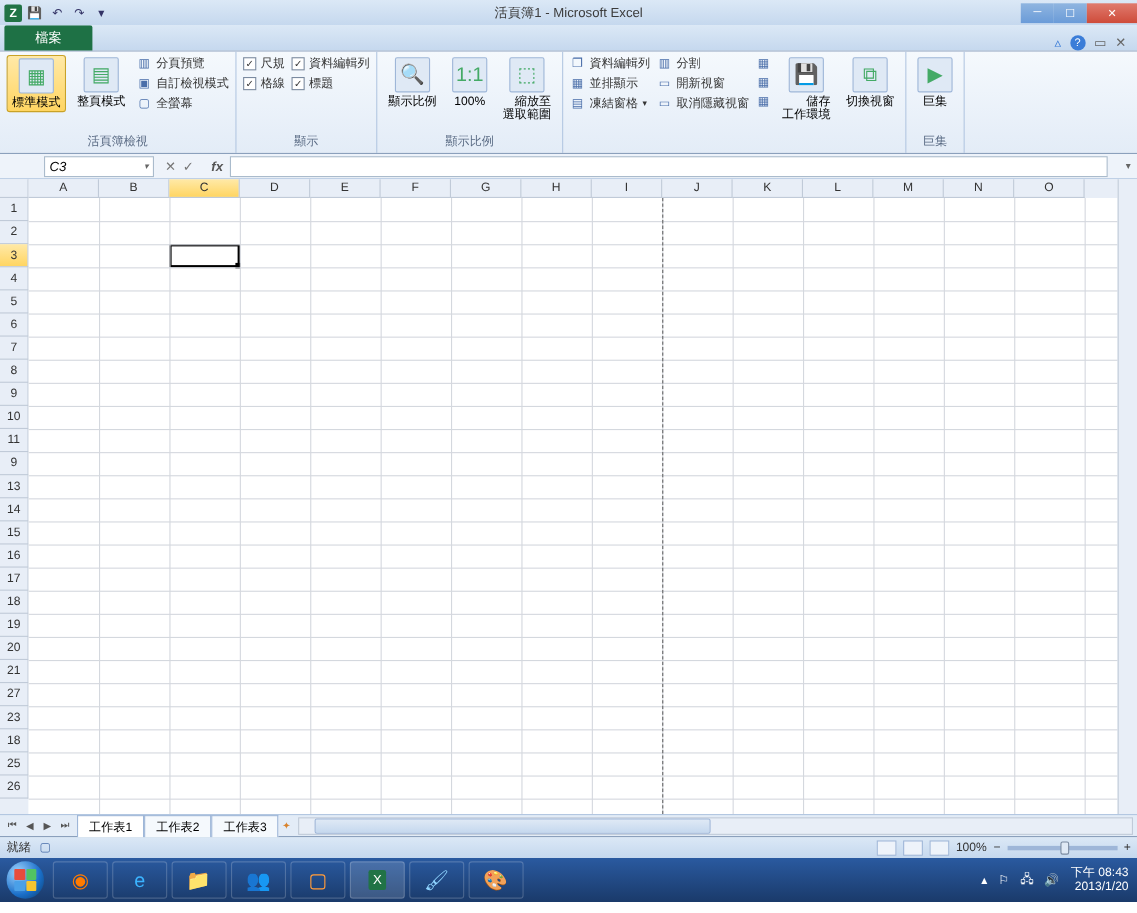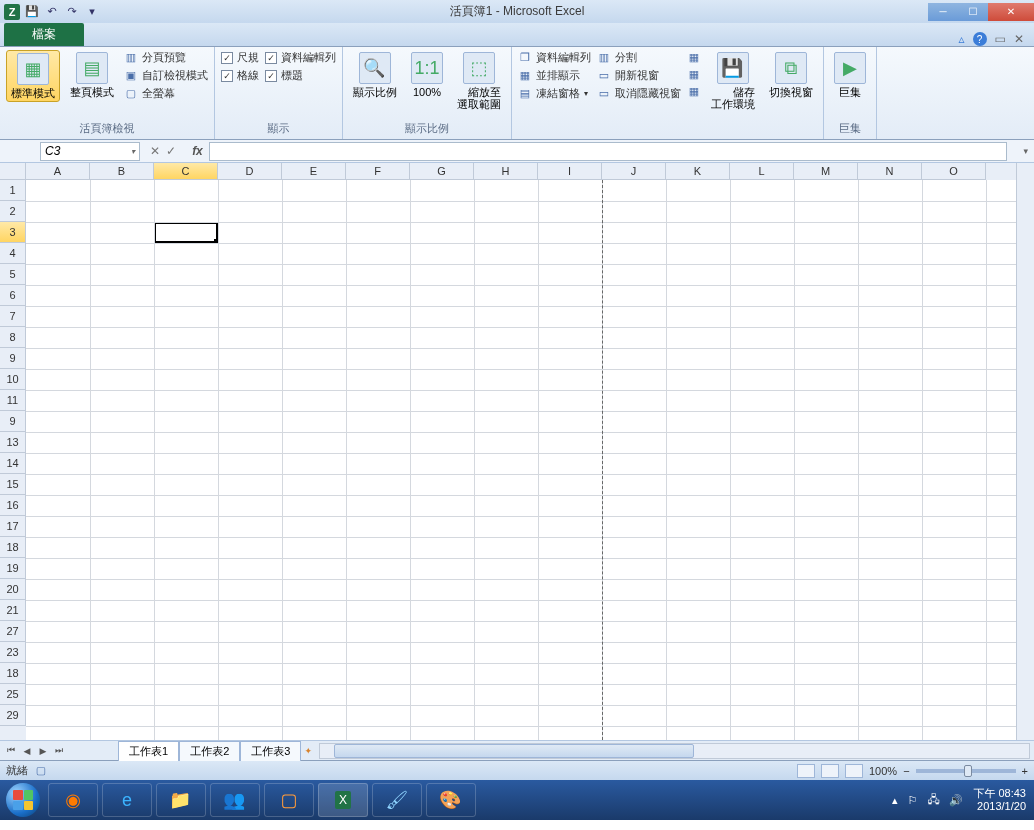--- a/index.html
+++ b/index.html
@@ -311,21 +311,21 @@
       <div class="row-h">16</div>
       <div class="row-h">17</div>
       <div class="row-h">18</div>
       <div class="row-h">19</div>
       <div class="row-h">20</div>
       <div class="row-h">21</div>
       <div class="row-h">27</div>
       <div class="row-h">23</div>
       <div class="row-h">18</div>
       <div class="row-h">25</div>
-      <div class="row-h">29</div>
+      <div class="row-h">26</div>
     </div>
   <div class="cells" id="cells">
     <div class="selection" style="left:128px;top:42px;width:64px;height:21px;">
       <div class="sel-handle"></div>
     </div>
   <div class="gridline-v" style="left: 64px;"></div>
       <div class="gridline-v" style="left: 128px;"></div>
       <div class="gridline-v" style="left: 192px;"></div>
       <div class="gridline-v" style="left: 256px;"></div>
       <div class="gridline-v" style="left: 320px;"></div>
@@ -370,21 +370,21 @@
   <div class="vscroll"></div>
 </div>
 
 <div class="sheet-row">
   <div class="sheet-nav">
     <div class="sheet-nav-btn">⏮</div>
     <div class="sheet-nav-btn">◀</div>
     <div class="sheet-nav-btn">▶</div>
     <div class="sheet-nav-btn">⏭</div>
   </div>
-  <div id="sheet-tabs" style="display:flex;margin-left:48px;">
+  <div id="sheet-tabs" style="display:flex;">
       <div class="sheet-tab active">工作表1</div>
       <div class="sheet-tab">工作表2</div>
       <div class="sheet-tab">工作表3</div>
     </div>
   <div class="sheet-nav-btn" style="color:#d9822b;">✦</div>
   <div class="hscroll">
     <div class="hscroll-thumb"></div>
   </div>
 </div>
 

